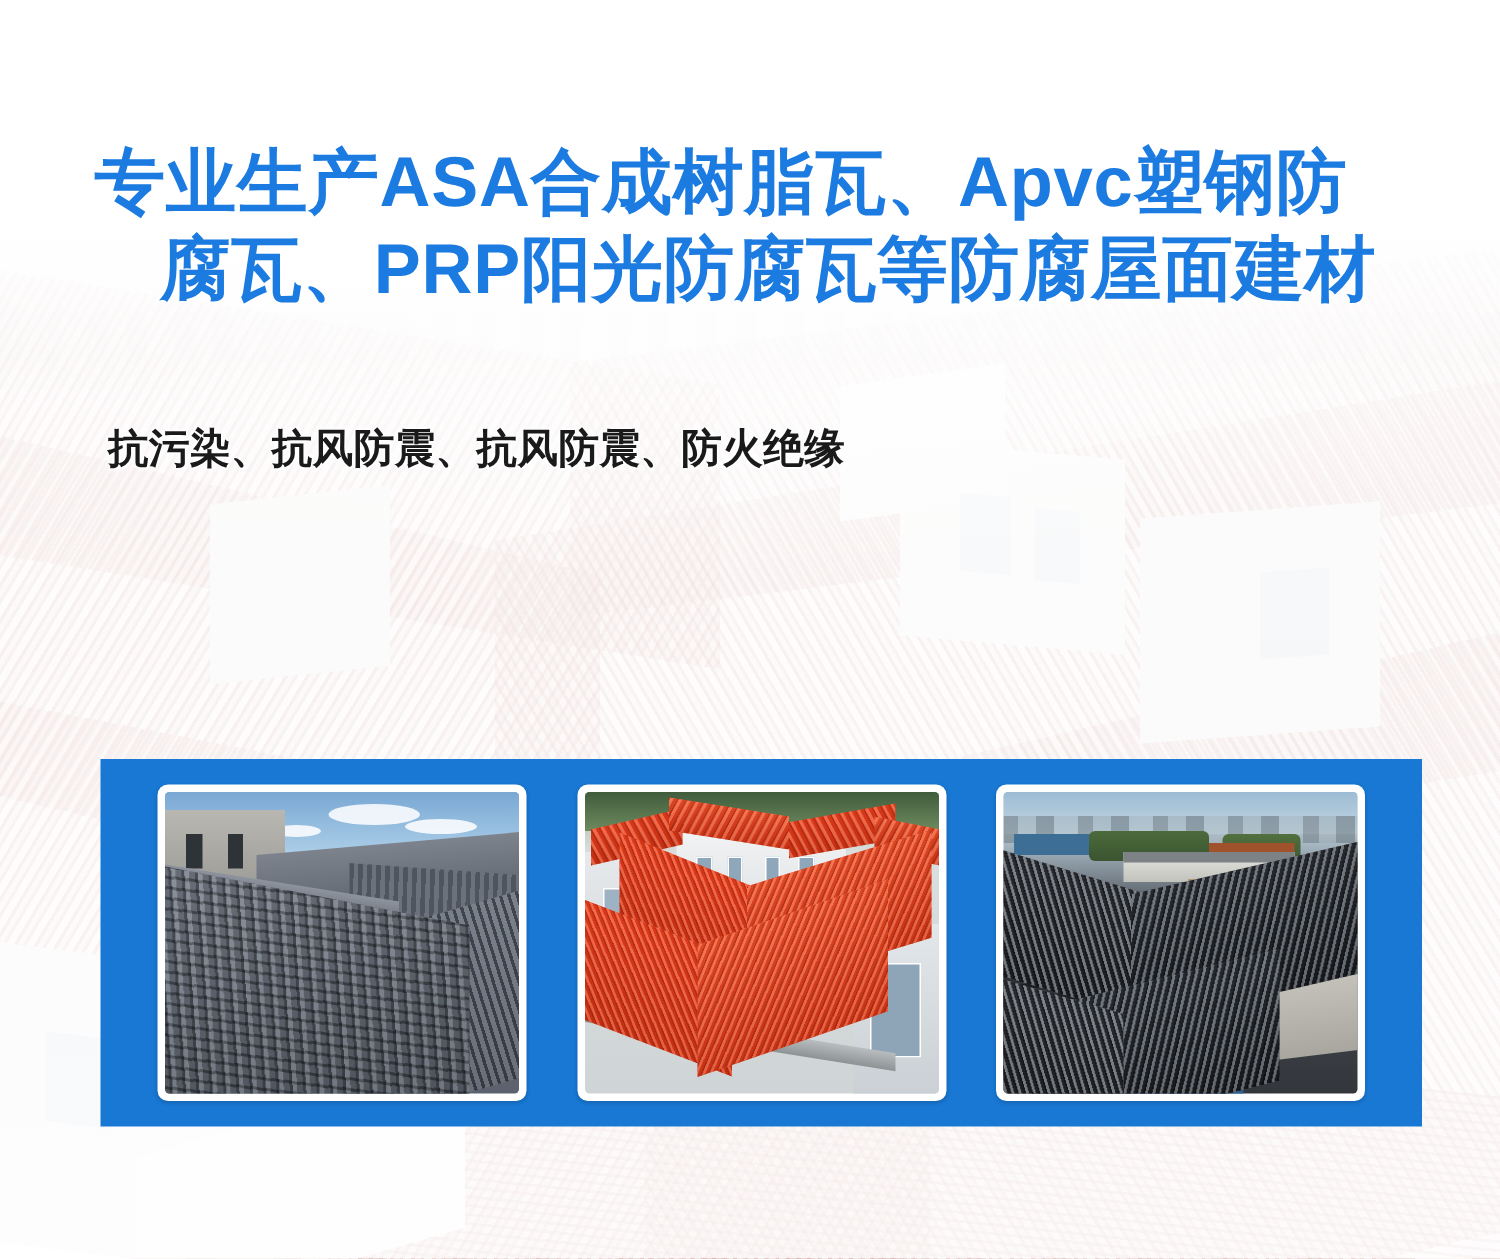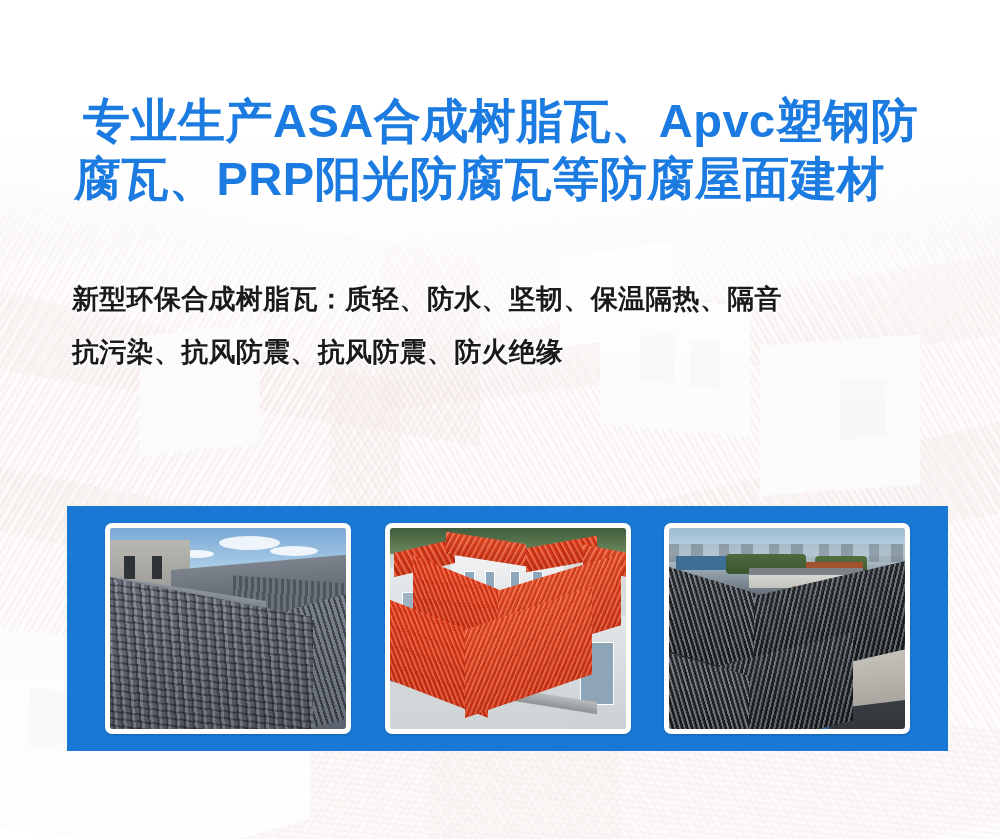--- a/index.html
+++ b/index.html
@@ -108,22 +108,22 @@
 
   .headline {
     position:absolute; left:60px; top:92px; width:890px;
     font-size:47px; font-weight:bold; line-height:58px;
     color:#1b7be0; letter-spacing:.5px; white-space:nowrap;
     text-shadow:
       0 0 3px #ffffff, 0 0 3px #ffffff, 0 0 6px rgba(255,255,255,.95),
       1px 1px 0 rgba(255,255,255,.9), -1px -1px 0 rgba(255,255,255,.9);
   }
   .headline .hl-line { display:block; }
-  #hl1 { margin-left:23px; }
-  #hl2 { margin-left:14px; }
+  #hl1 { margin-left:3px; }
+  #hl2 { margin-left:14px;text-align:center; }
 
   .subtitle {
     position:absolute; left:72px; top:273px; width:900px;
     font-size:27px; font-weight:bold; line-height:53px;
     color:#1a1a1a; letter-spacing:.3px; white-space:nowrap;
     text-shadow:
       0 0 3px #ffffff, 0 0 3px #ffffff, 0 0 7px rgba(255,255,255,.95),
       1px 1px 0 rgba(255,255,255,.85), -1px -1px 0 rgba(255,255,255,.85);
   }
   .subtitle .sub-line { display:block; }
@@ -325,21 +325,20 @@
 </div>
 
 <div class="content">
 
   <div class="headline">
     <span class="hl-line" id="hl1">专业生产ASA合成树脂瓦、Apvc塑钢防</span>
     <span class="hl-line" id="hl2">腐瓦、PRP阳光防腐瓦等防腐屋面建材</span>
   </div>
 
   <div class="subtitle">
-    <span class="sub-line">新型环保合成树脂瓦：质轻、防水、坚韧、保温隔热、隔音</span>
     <span class="sub-line">抗污染、抗风防震、抗风防震、防火绝缘</span>
   </div>
 
   <div class="gallery">
 
     <div class="photo-frame">
       <div class="photo p1">
         <div class="sky"></div>
         <div class="cloud c1"></div>
         <div class="cloud c2"></div>

